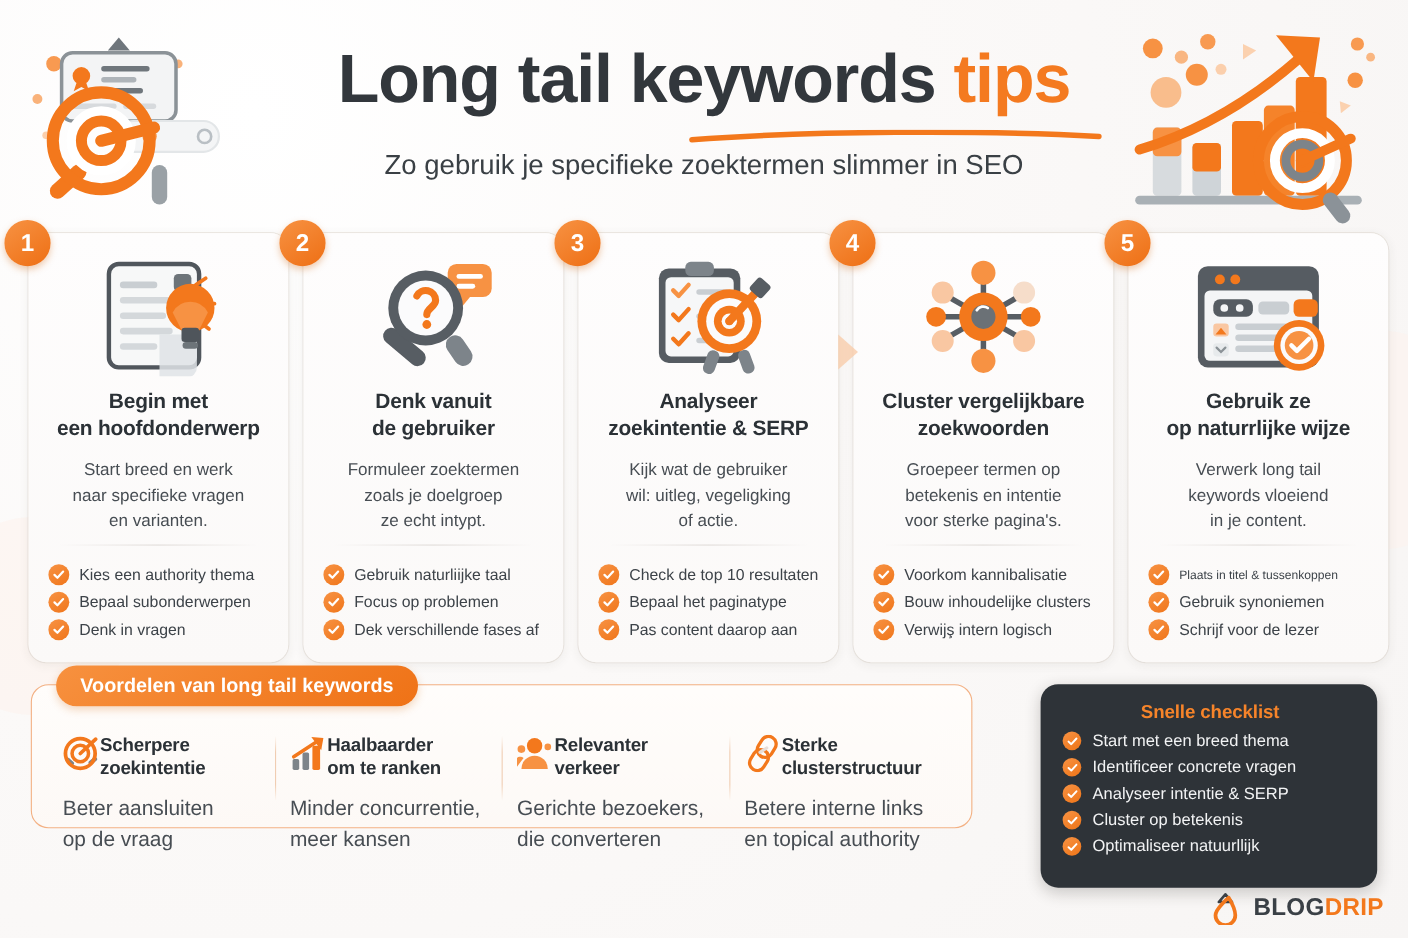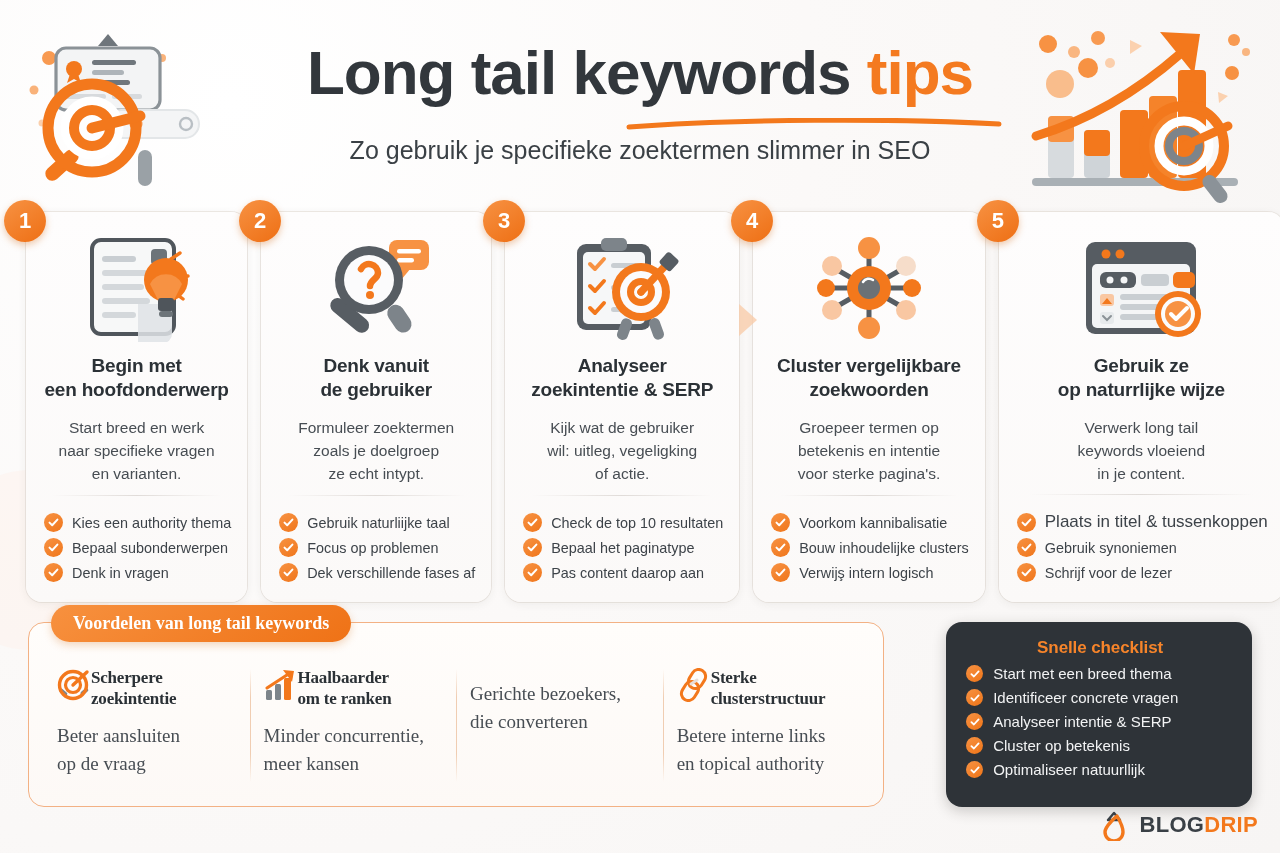--- a/index.html
+++ b/index.html
@@ -73,24 +73,23 @@
     display:flex;align-items:center;justify-content:center;
   }
   .chk svg{display:block;}
   .check-label{font-size:14.4px;color:#3d4349;white-space:nowrap;}
 
   .connector{position:absolute;width:22px;height:40px;z-index:1;}
 
   
   .bottom{position:absolute;top:622px;left:28px;width:1224px;display:flex;gap:18px;}
   .benefits{
-    position:relative;width:876px;height:185px;box-sizing:border-box;
+    position:relative;width:876px;height:131px;box-sizing:border-box;
     border:1.6px solid #f3b184;border-radius:16px;
     background:linear-gradient(180deg,#fffdfb 0%,#fdf9f6 100%);
-    font-family:Liberation Serif, serif;
   }
   .pill{
     position:absolute;left:22px;top:-18px;
     background:linear-gradient(145deg,#f7913f,#ef7216);
     color:#fff;font-size:18px;font-weight:700;
     padding:8px 22px;border-radius:22px;
     box-shadow:0 3px 8px rgba(210,110,30,.28);
   }
   .benefit-grid{display:flex;padding:44px 14px 0;height:100%;box-sizing:border-box;}
   .benefit{flex:1;padding:0 14px;position:relative;}
@@ -488,21 +487,21 @@
         <div>in je content.</div>
       </div>
       <div class="card-sep"></div>
       <div class="checks">
         <div class="check-row">
           <span class="chk">
               <svg width="11" height="9" viewBox="0 0 11 9">
                 <path d="M1.5 4.6 L4.2 7.2 L9.4 1.6" stroke="#fff" stroke-width="2" fill="none" stroke-linecap="round" stroke-linejoin="round"></path>
               </svg>
             </span>
-          <span class="check-label" style="font-size:17px;">Plaats in titel &amp; tussenkoppen</span>
+          <span class="check-label" style="font-size:11px;">Plaats in titel &amp; tussenkoppen</span>
         </div>
         <div class="check-row">
           <span class="chk">
               <svg width="11" height="9" viewBox="0 0 11 9">
                 <path d="M1.5 4.6 L4.2 7.2 L9.4 1.6" stroke="#fff" stroke-width="2" fill="none" stroke-linecap="round" stroke-linejoin="round"></path>
               </svg>
             </span>
           <span class="check-label">Gebruik synoniemen</span>
         </div>
         <div class="check-row">
@@ -557,20 +556,33 @@
               <div>om te ranken</div>
             </div>
           </div>
           <div class="benefit-desc">
             <div>Minder concurrentie,</div>
             <div>meer kansen</div>
           </div>
         </div>
 
         <div class="benefit">
+          <div class="benefit-head">
+            <svg class="benefit-icon" viewBox="0 0 34 34">
+              <circle cx="16" cy="10" r="7" fill="#f3781c"></circle>
+              <path d="M4 31 a12 12 0 0 1 24 0z" fill="#f79243"></path>
+              <circle cx="4" cy="13" r="3.5" fill="#f79243"></circle>
+              <circle cx="28" cy="11" r="3" fill="#f79243"></circle>
+              <path d="M0 29 a5 5 0 0 1 6 -8" fill="#f79243"></path>
+            </svg>
+            <div class="benefit-title">
+              <div>Relevanter</div>
+              <div>verkeer</div>
+            </div>
+          </div>
           <div class="benefit-desc">
             <div>Gerichte bezoekers,</div>
             <div>die converteren</div>
           </div>
         </div>
 
         <div class="benefit">
           <div class="benefit-head">
             <svg class="benefit-icon" viewBox="0 0 34 34">
               <rect x="13" y="1" width="14" height="20" rx="7" transform="rotate(32 20 11)" fill="none" stroke="#f3781c" stroke-width="3"></rect>

